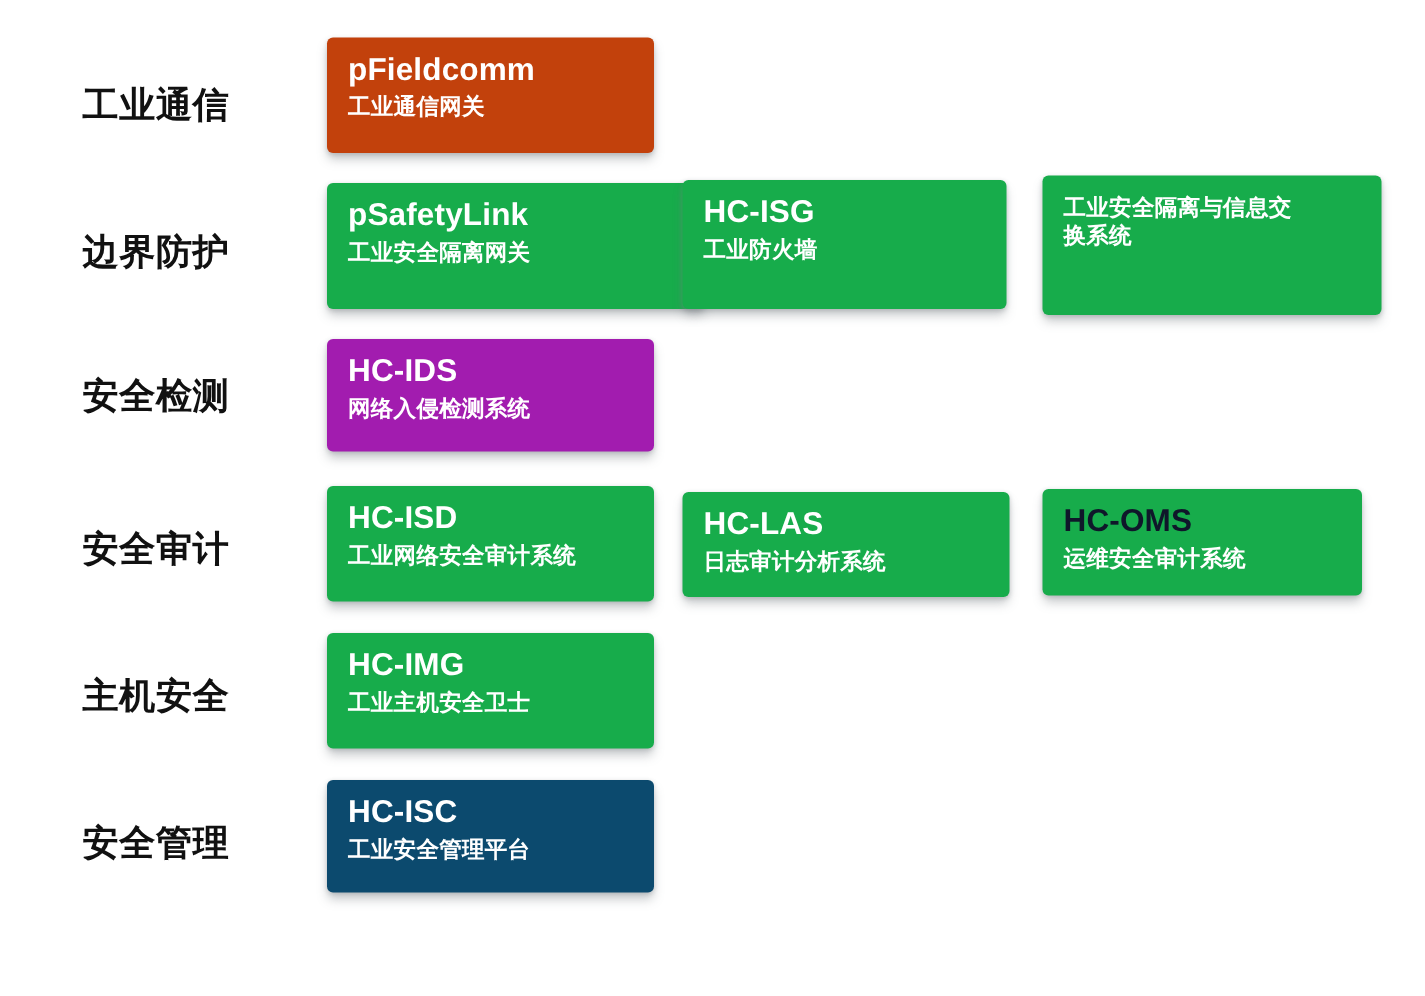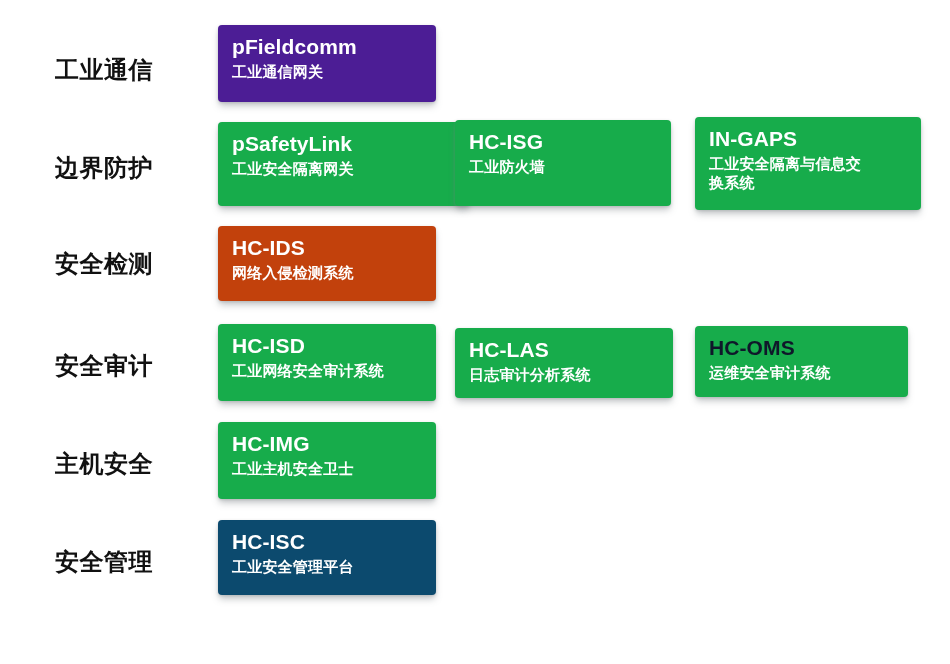--- a/index.html
+++ b/index.html
@@ -63,43 +63,42 @@
   .sub-wrap {
     width: 160px;
   }
 </style>
 </head>
 <body style="background: rgb(255, 255, 255);">
 
 <div id="diagram">
     <div class="row" style="top: 0px;">
       <div class="row-label" style="top: 54px; color: rgb(17, 17, 17);">工业通信</div>
-      <div class="card" style="left: 218px; top: 25px; width: 218px; height: 77px; background: #4c1d95;">
+      <div class="card" style="left: 218px; top: 25px; width: 218px; height: 77px; background: #c2410c;">
         <div class="card-title" style="color: rgb(255, 255, 255);">pFieldcomm</div>
         <div class="card-sub" style="color: rgb(255, 255, 255);">工业通信网关</div>
       </div>
     </div>
     <div class="row" style="top: 0px;">
       <div class="row-label" style="top: 152px; color: rgb(17, 17, 17);">边界防护</div>
       <div class="card" style="left: 218px; top: 122px; width: 252px; height: 84px; background: rgb(23, 172, 75);">
         <div class="card-title" style="color: rgb(255, 255, 255);">pSafetyLink</div>
         <div class="card-sub" style="color: rgb(255, 255, 255);">工业安全隔离网关</div>
       </div>
       <div class="card" style="left: 455px; top: 120px; width: 216px; height: 86px; background: rgb(23, 172, 75);">
         <div class="card-title" style="color: rgb(255, 255, 255);">HC-ISG</div>
         <div class="card-sub" style="color: rgb(255, 255, 255);">工业防火墙</div>
       </div>
       <div class="card" style="left: 695px; top: 117px; width: 226px; height: 93px; background: rgb(23, 172, 75);">
-        <div class="card-title" style="color: rgb(255, 255, 255);">IN-GAPS</div>
         <div class="card-sub sub-wrap" style="color: rgb(255, 255, 255);">工业安全隔离与信息交换系统</div>
       </div>
     </div>
     <div class="row" style="top: 0px;">
       <div class="row-label" style="top: 248px; color: rgb(17, 17, 17);">安全检测</div>
-      <div class="card" style="left: 218px; top: 226px; width: 218px; height: 75px; background: #c2410c;">
+      <div class="card" style="left: 218px; top: 226px; width: 218px; height: 75px; background: #a21caf;">
         <div class="card-title" style="color: rgb(255, 255, 255);">HC-IDS</div>
         <div class="card-sub" style="color: rgb(255, 255, 255);">网络入侵检测系统</div>
       </div>
     </div>
     <div class="row" style="top: 0px;">
       <div class="row-label" style="top: 350px; color: rgb(17, 17, 17);">安全审计</div>
       <div class="card" style="left: 218px; top: 324px; width: 218px; height: 77px; background: rgb(23, 172, 75);">
         <div class="card-title" style="color: rgb(255, 255, 255);">HC-ISD</div>
         <div class="card-sub" style="color: rgb(255, 255, 255);">工业网络安全审计系统</div>
       </div>

